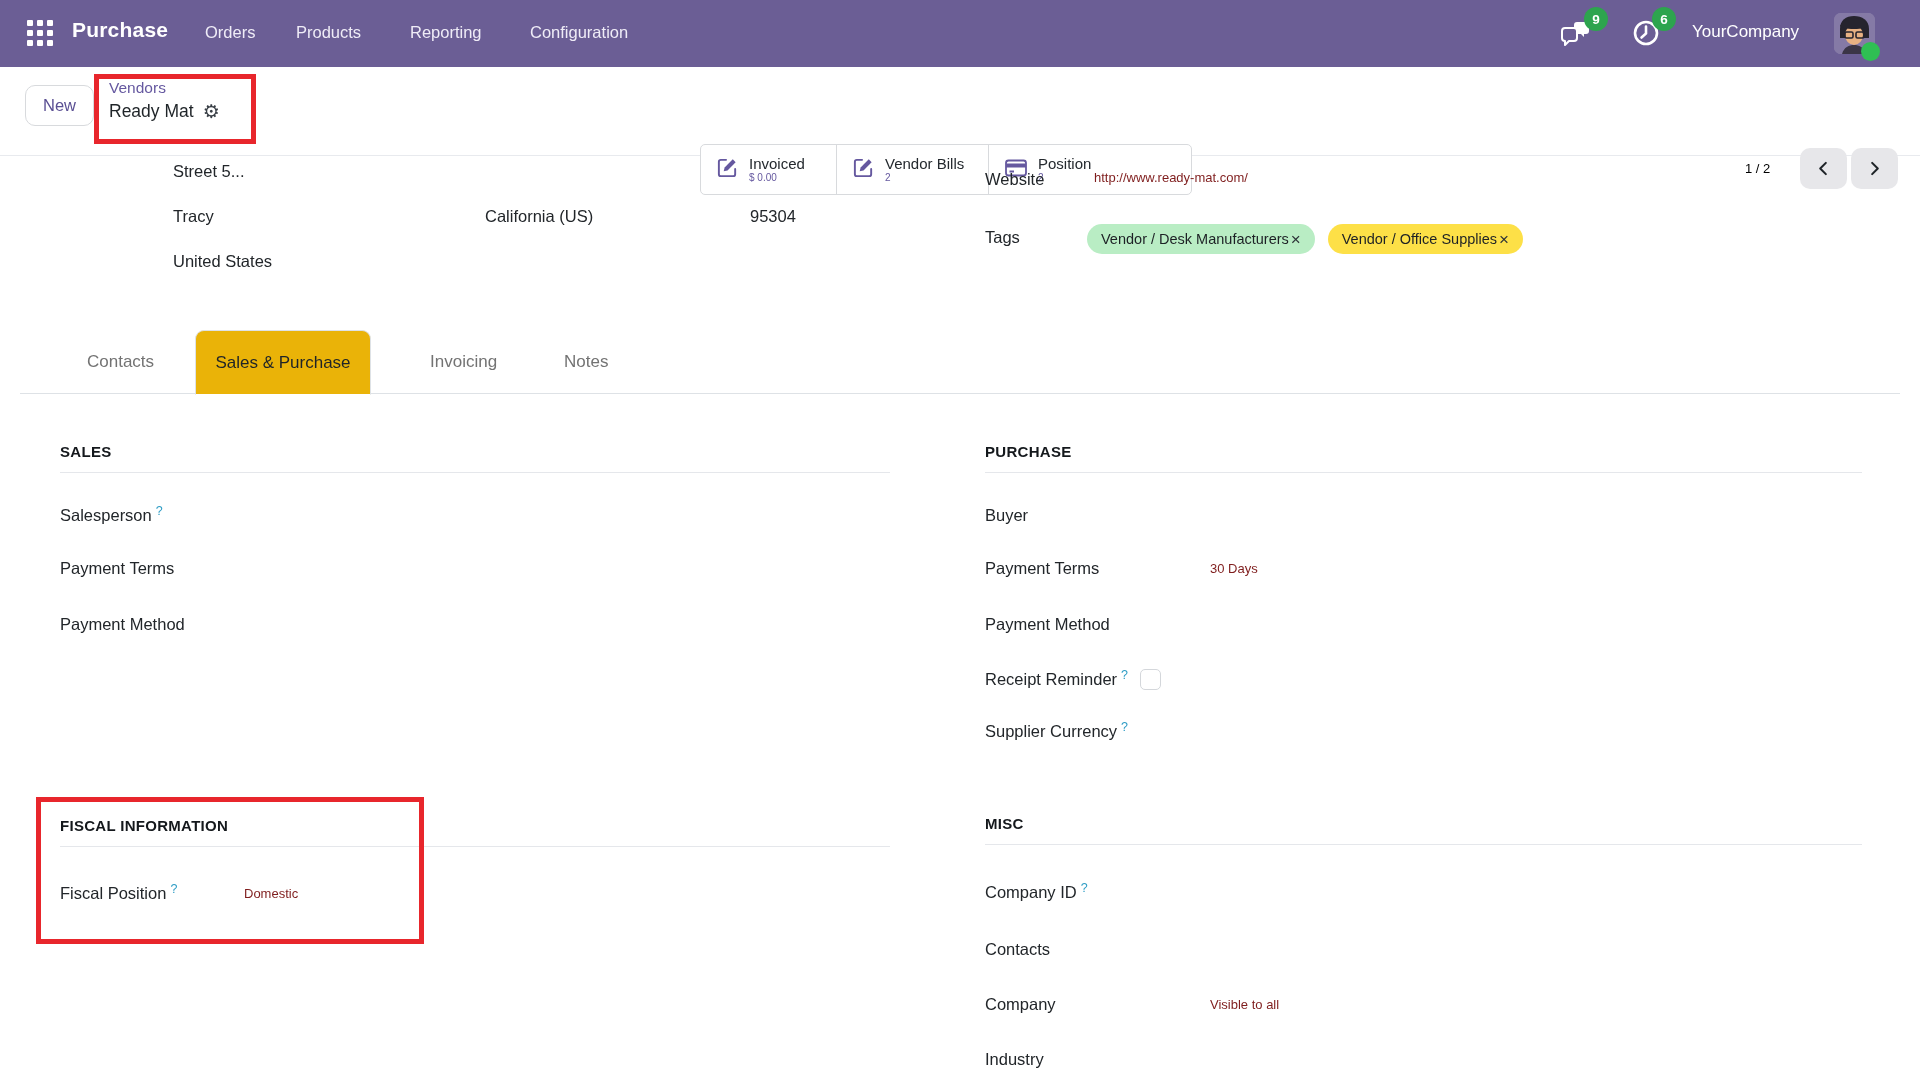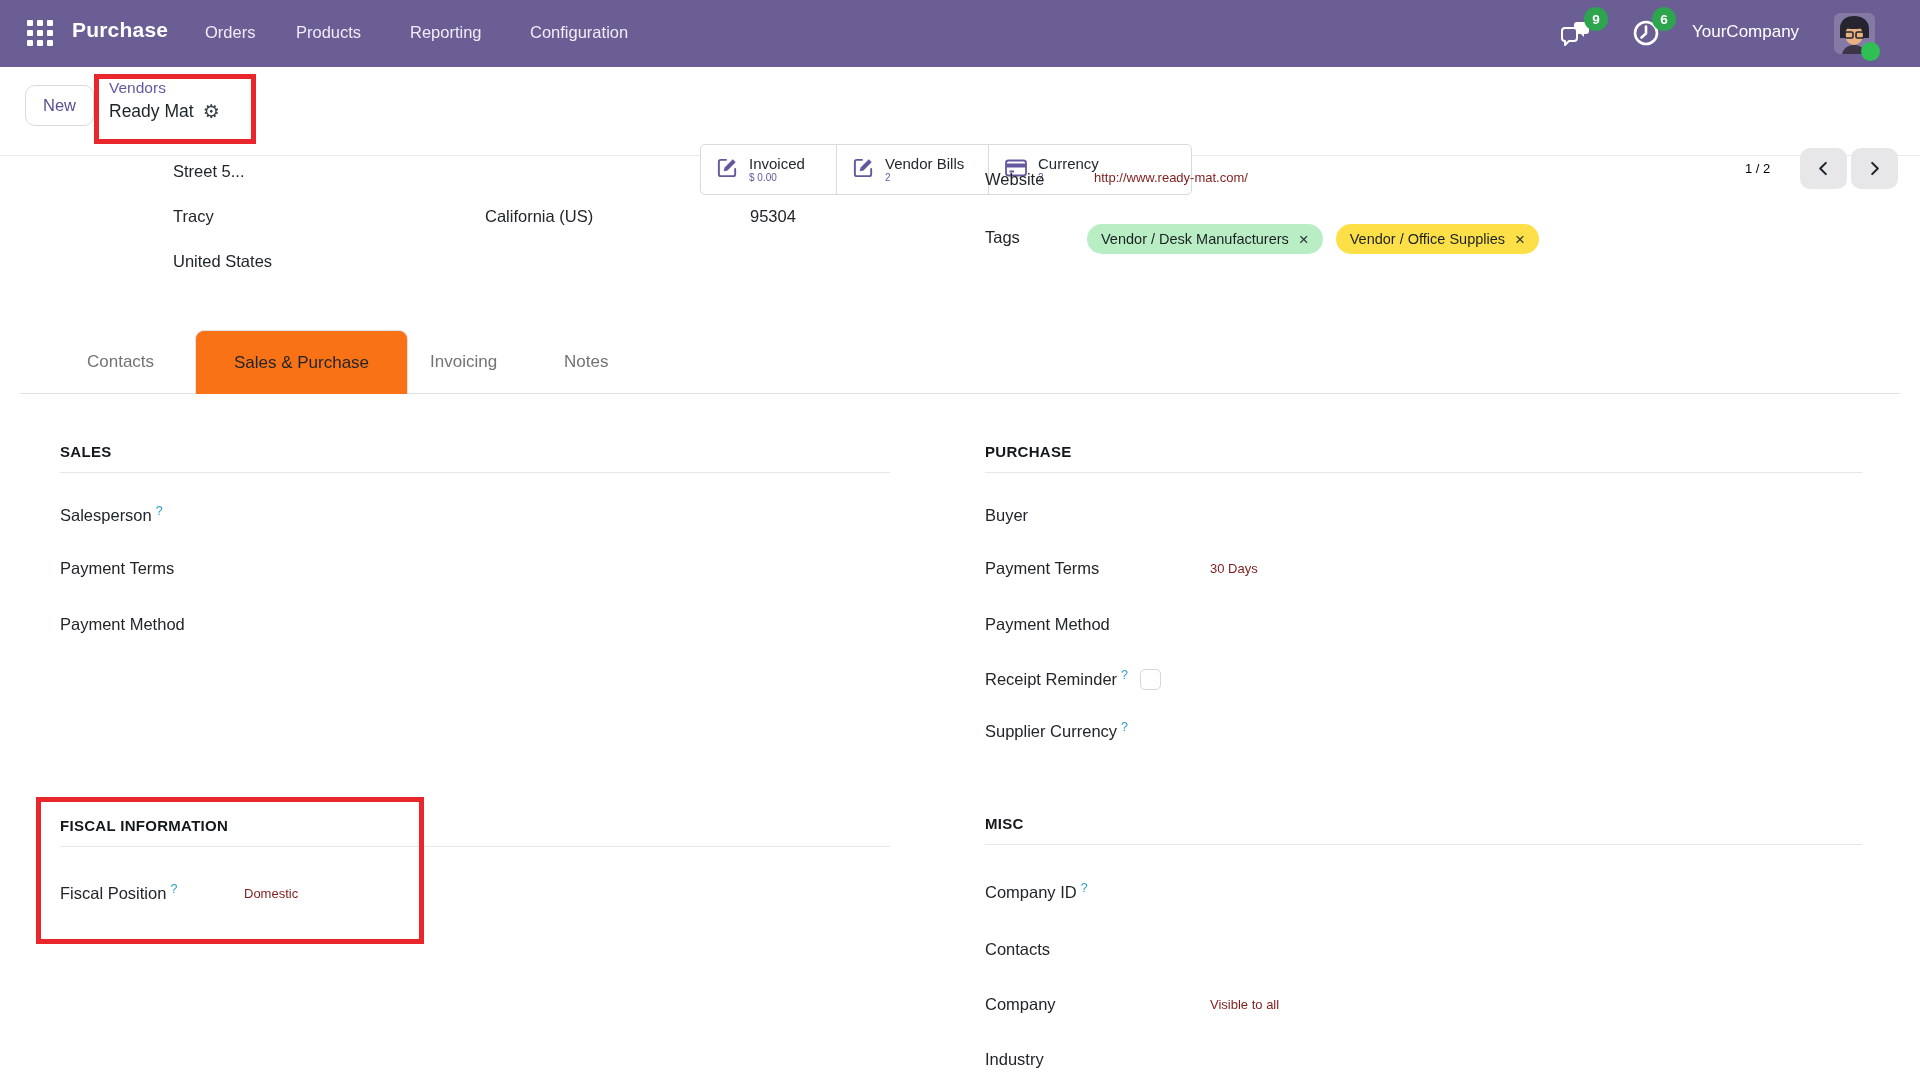--- a/index.html
+++ b/index.html
@@ -62,31 +62,31 @@
   .annot-fiscal { left:36px; top:797px; width:388px; height:147px; }
 
   
   .placeholder-txt { color:#b2b8c0; }
   .addr { font-size:16.5px; color:#22262a; }
   .row-label { font-size:16.5px; color:#22262a; }
   .row-value { font-size:13px; color:#7f1d1d; }
   .tags-row { left:1087px; top:224px; display:flex; gap:13px; }
   .tag-pill {
     height:30px; border-radius:16px; display:inline-flex; align-items:center;
-    gap:10px; padding:0 14px; font-size:14.5px; color:#1d2125; cursor:pointer; white-space:nowrap;
+    gap:2px; padding:0 14px; font-size:14.5px; color:#1d2125; cursor:pointer; white-space:nowrap;
   }
   .tag-green { background:#b9edc4; }
   .tag-purple { background:#fde047; }
   .tag-x { font-size:17px; color:#2d3338; cursor:pointer; line-height:1; }
 
   
   .tabs-bar { left:20px; top:330px; width:1880px; height:64px; border-bottom:1px solid #dee2e6; }
   .tab { position:absolute; top:0; height:64px; display:flex; align-items:center; font-size:17px; color:#737373; cursor:pointer; }
   .tab-active {
-    left:175px; width:213px; justify-content:center; background:#f97316;
+    left:175px; width:176px; justify-content:center; background:#eab308;
     border:1px solid #dee2e6; border-bottom:1px solid #fff; border-radius:9px 9px 0 0;
     color:#1f2428; top:0; height:65px; z-index:2;text-align:right;
   }
 
   
   .group-heading { font-size:15px; font-weight:700; color:#14181c; letter-spacing:.3px; padding-bottom:12px; border-bottom:1px solid #e5e7eb; }
   .g-sales   { left:60px;  top:443px; width:830px; }
   .g-purchase{ left:985px; top:443px; width:877px; }
   .g-fiscal  { left:60px;  top:817px; width:830px; }
   .g-misc    { left:985px; top:815px; width:877px; }
@@ -197,21 +197,21 @@
     </div>
     <div class="stat-btn" style="width:205px">
       <span>
         <svg width="24" height="24" viewBox="0 0 24 24" fill="none" stroke="#65589f" stroke-width="1.8">
           <rect x="2" y="4.5" width="20" height="15" rx="2.5"></rect>
           <rect x="2" y="7.5" width="20" height="4" fill="#65589f" stroke="none"></rect>
           <line x1="5.5" y1="15.5" x2="10" y2="15.5" stroke-width="2"></line>
         </svg>
       </span>
       <span class="stat-txt">
-        <span class="stat-label">Currency</span>
+        <span class="stat-label">Position</span>
         <span class="stat-value">2</span>
       </span>
     </div>
   </div>
 
   <div class="abs pager-count">1 / 2</div>
   <div class="abs pager-btns">
     <button class="pager-btn">
       <svg width="15" height="15" viewBox="0 0 16 16" fill="none" stroke="#1f2428" stroke-width="2.2" stroke-linecap="round" stroke-linejoin="round">
           <polyline points="10.5,2 4.5,8 10.5,14"></polyline>

